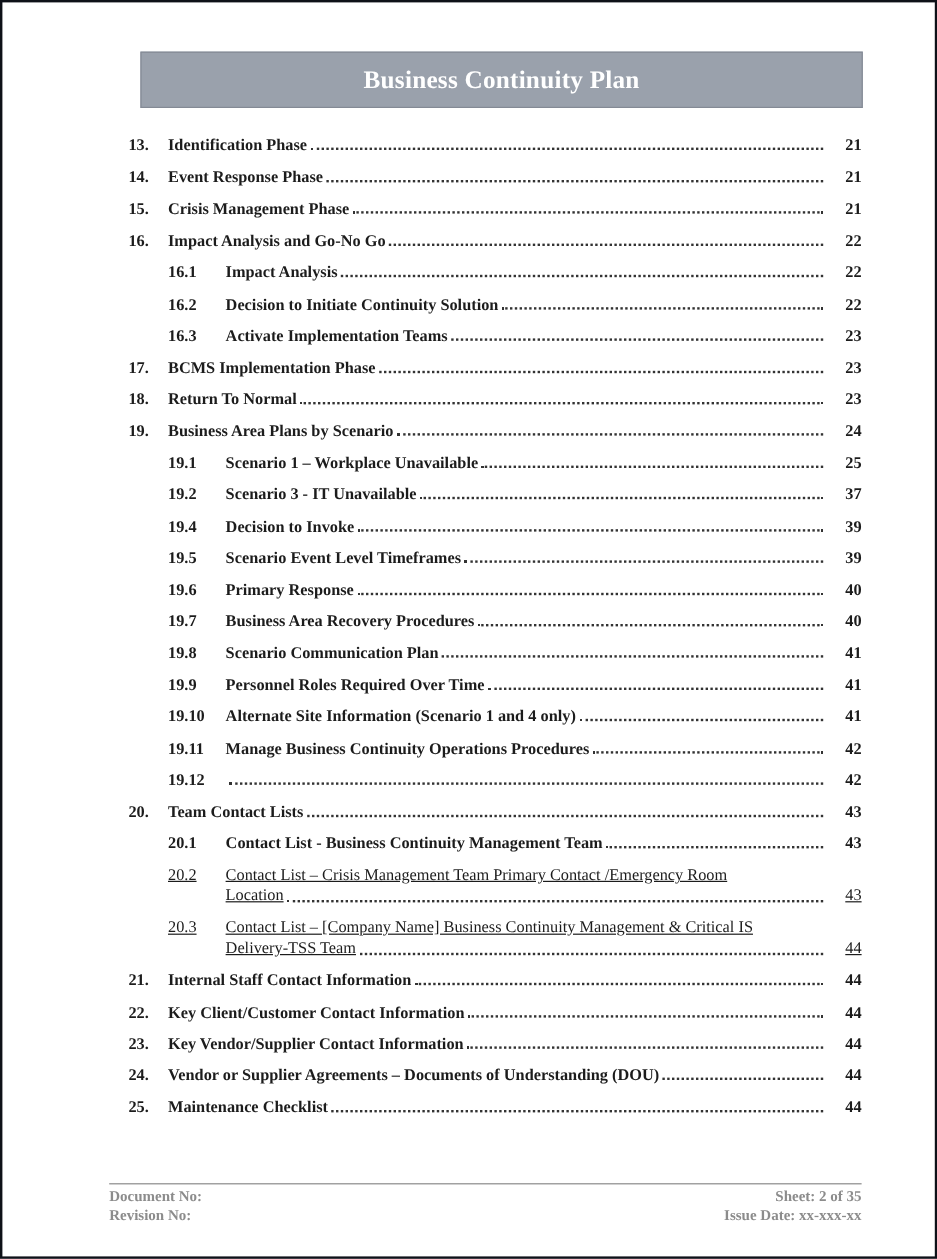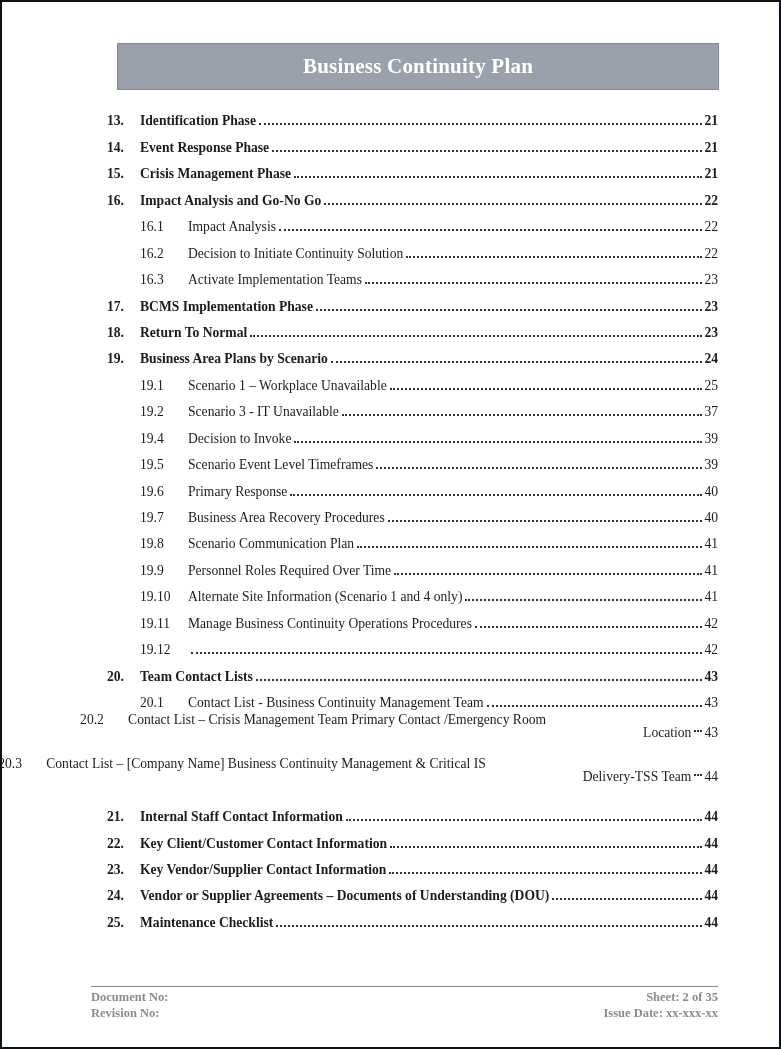--- a/index.html
+++ b/index.html
@@ -27,42 +27,44 @@
   .toc {
     position:absolute;
     left:89px; right:61px; top:101px;
     font-size:13.6px;
     color:#1c1c1c;
   }
   .row {
     display:flex;
     align-items:flex-end;
     height:26.45px;
+    font-weight:bold;
   }
   .row2 {
     height:43.8px;
     display:flex;
-    flex-direction:row;
+    flex-direction:column;
     justify-content:flex-end;
+    text-decoration:underline;
   }
   .row2 .l1 { display:flex; line-height:17.4px; }
-  .row2 .l2 { display:flex; align-items:center; line-height:17.4px; }
+  .row2 .l2 { display:flex; align-items:flex-end; line-height:17.4px; }
   .lvl1 { font-weight:bold; }
   .num1 { flex:none; width:49px;text-align:center; }
   .num2 { flex:none; width:48px; }
   .ind  { flex:none; width:49px; }
   .txt  { flex:none; white-space:nowrap; }
   .leader {
     flex:1;
     min-width:8px;
     border-bottom:2px dotted #333333;
     margin:0 2px 4px 3px;
   }
   .row2 .leader { margin-bottom:3px; }
-  .pg { flex:none; }
+  .pg { flex:none;margin-left:16px; }
   .footer {
     position:absolute;
     left:89px; right:61px; bottom:26px;
     border-top:1px solid #8a8a8a;
     padding-top:3px;
     color:#8c8c8c;
     font-size:12.5px;
     font-weight:bold;
   }
   .frow {

